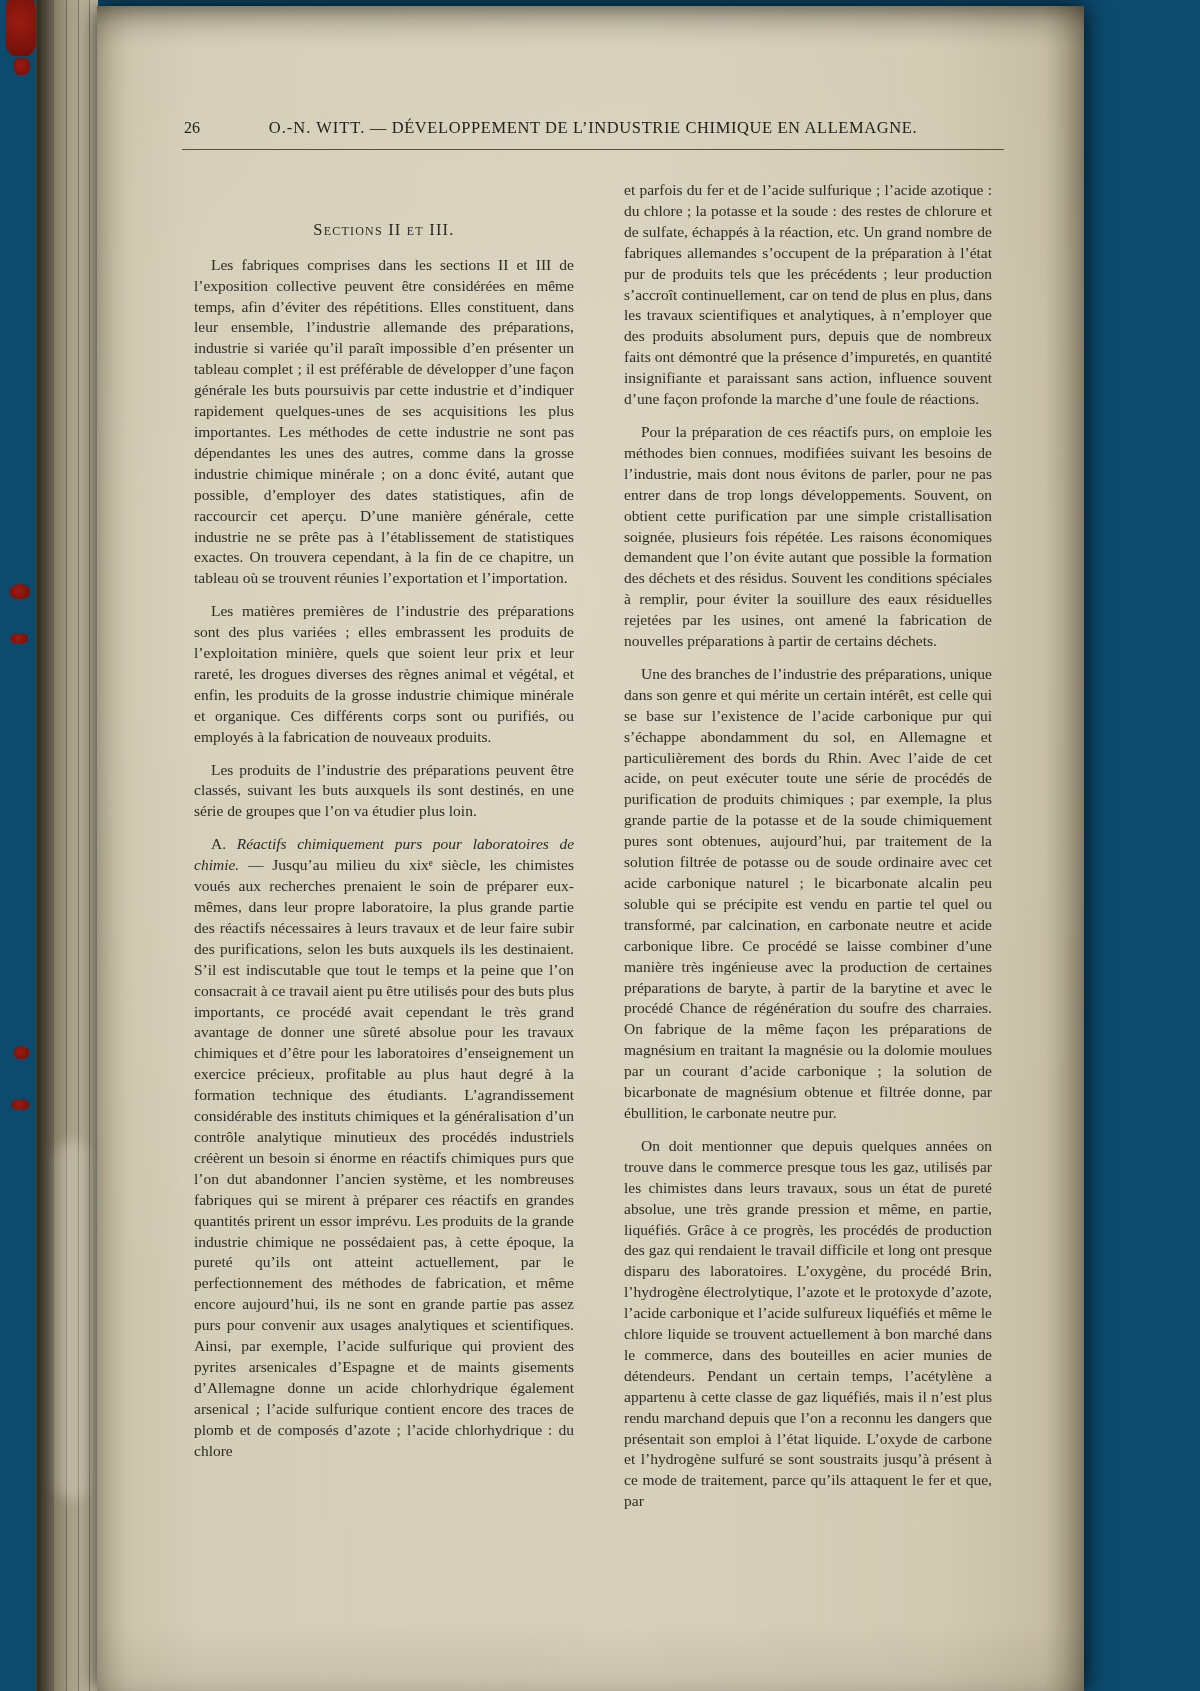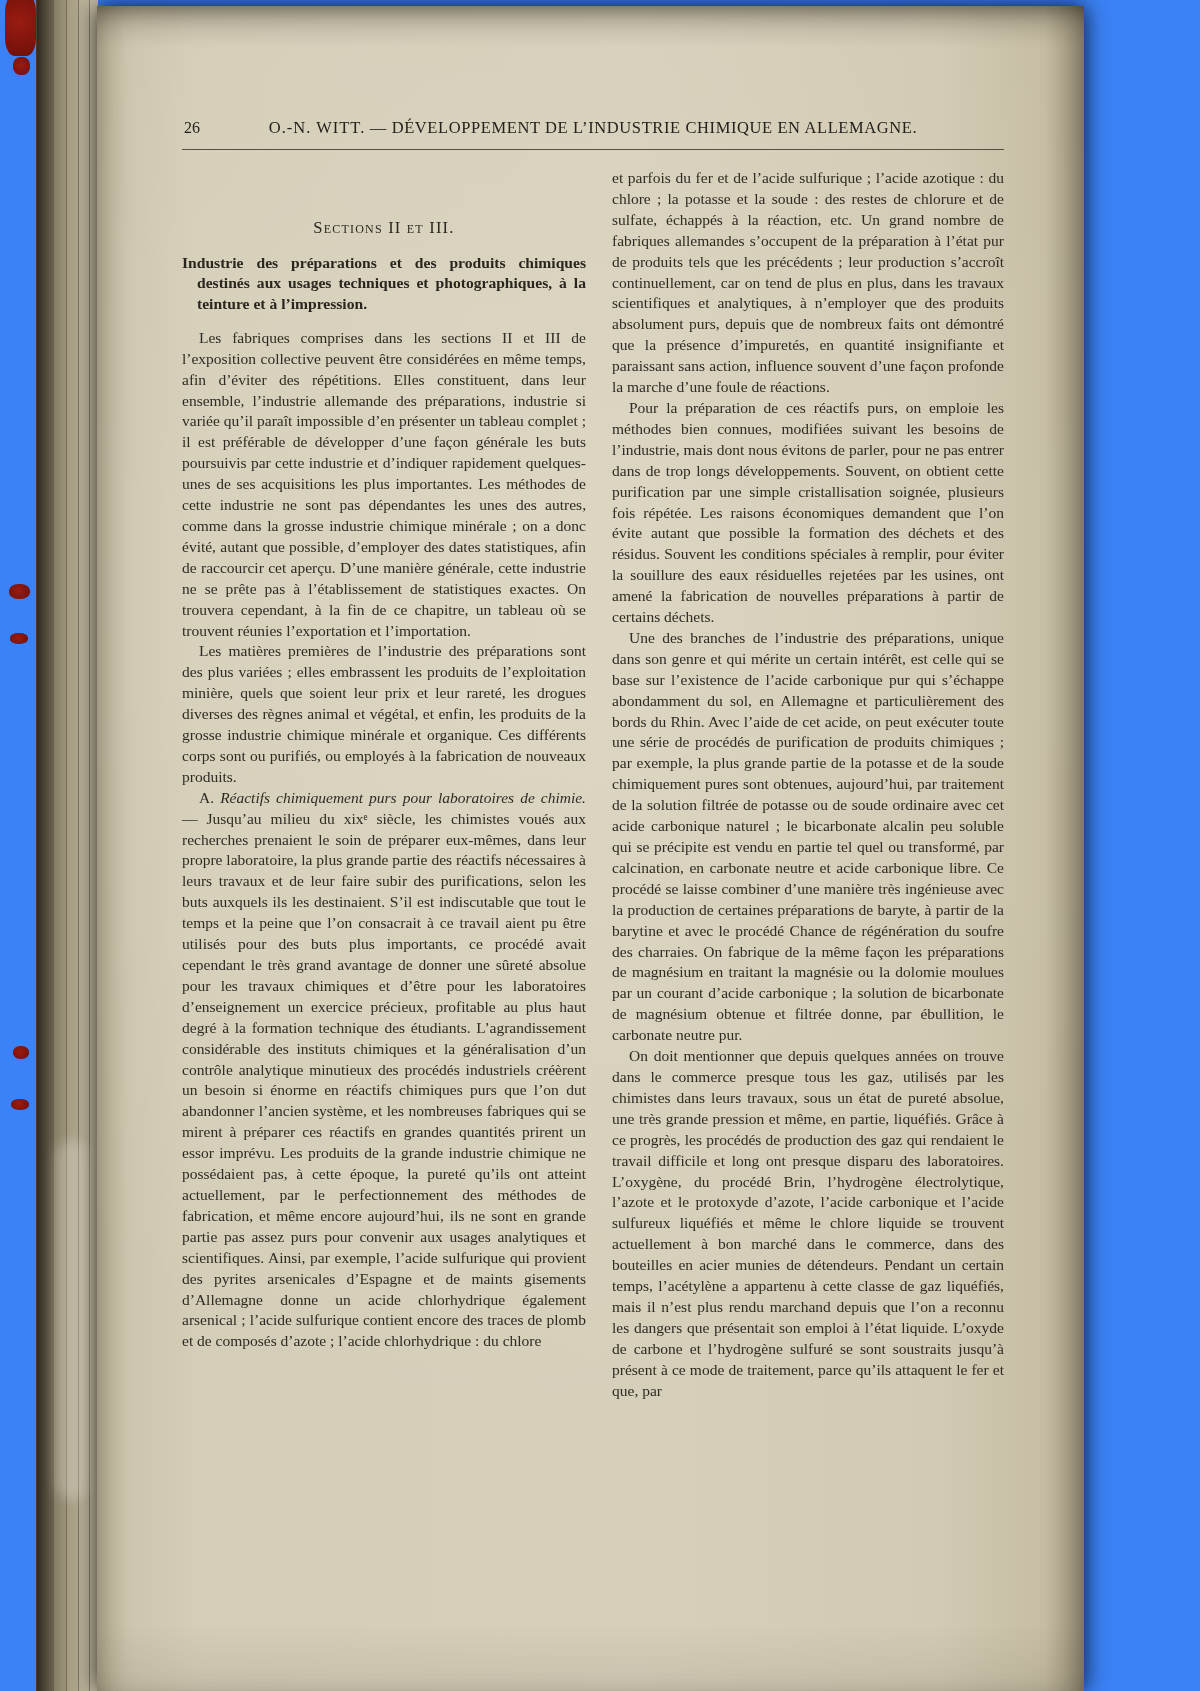--- a/index.html
+++ b/index.html
@@ -2,21 +2,21 @@
 <html lang="fr"><head>
 <meta charset="utf-8">
 <style>
   * { box-sizing: border-box; }
   html, body { margin: 0; padding: 0; background: #000; }
 
   .scene {
     position: relative;
     width: 1200px;
     height: 1691px;
-    background: #3b82f6;
+    background: #0c4a6e;
     overflow: hidden;
     font-family: "Liberation Serif", "DejaVu Serif", serif;
   }
 
   
   .edge { position: absolute; top: 0; bottom: 0; border-left: 1px solid rgba(0,0,0,0.35); }
   .e1 { left: 36px; width: 17px; background: linear-gradient(90deg, #2e2a1f, #6b6350); }
   .e2 { left: 53px; width: 13px; background: linear-gradient(90deg, #857c65, #9b927a); }
   .e3 { left: 66px; width: 12px; background: linear-gradient(90deg, #a59c83, #b1a88f); }
   .e4 { left: 78px; width: 11px; background: linear-gradient(90deg, #b8af96, #c1b89f); }
@@ -68,21 +68,21 @@
     letter-spacing: 1.2px; font-size: 16.5px;
     margin: 1px 0 15px 0; color: #2b2822;
   }
   .article-title {
     font-weight: 700; font-size: 15.6px; line-height: 20.2px;
     padding-left: 15px; text-indent: -15px;
     text-align: justify; margin: 0 0 14px 0; color: #29261f;
   }
 
   p.para {
-    margin: 0; text-align: justify;
+    margin: 12px; text-align: justify;
     font-size: 15.5px; line-height: 20.9px;
     color: #2e2b24;
     hyphens: auto;
   }
   .indent { text-indent: 17px; }
   .italic { font-style: italic; }
 </style>
 </head>
 <body>
 
@@ -110,24 +110,24 @@
         <span class="header-author">O.-N. WITT.</span>
         <span class="header-title">— DÉVELOPPEMENT DE L’INDUSTRIE CHIMIQUE EN ALLEMAGNE.</span>
       </div>
 
       <hr class="header-rule">
 
       <div class="columns">
 
         <div class="col-left">
           <div class="section-heading">Sections II et III.</div>
-          <div class="article-title">Industrie des préparations et des produits chimiques destinés aux usages techniques et photographiques, à la teinture et à l’impression.</div>
 
           <p class="para indent">Les fabriques comprises dans les sections II et III de l’exposition collective peuvent être considérées en même temps, afin d’éviter des répétitions. Elles constituent, dans leur ensemble, l’industrie allemande des préparations, industrie si variée qu’il paraît impossible d’en présenter un tableau complet&nbsp;; il est préférable de développer d’une façon générale les buts poursuivis par cette industrie et d’indiquer rapidement quelques-unes de ses acquisitions les plus importantes. Les méthodes de cette industrie ne sont pas dépendantes les unes des autres, comme dans la grosse industrie chimique minérale&nbsp;; on a donc évité, autant que possible, d’employer des dates statistiques, afin de raccourcir cet aperçu. D’une manière générale, cette industrie ne se prête pas à l’établissement de statistiques exactes. On trouvera cependant, à la fin de ce chapitre, un tableau où se trouvent réunies l’exportation et l’importation.</p>
           <p class="para indent">Les matières premières de l’industrie des préparations sont des plus variées&nbsp;; elles embrassent les produits de l’exploitation minière, quels que soient leur prix et leur rareté, les drogues diverses des règnes animal et végétal, et enfin, les produits de la grosse industrie chimique minérale et organique. Ces différents corps sont ou purifiés, ou employés à la fabrication de nouveaux produits.</p>
+          <p class="para indent">Les produits de l’industrie des préparations peuvent être classés, suivant les buts auxquels ils sont destinés, en une série de groupes que l’on va étudier plus loin.</p>
           <p class="para indent"><span>A.</span>
             <span class="italic">Réactifs chimiquement purs pour laboratoires de chimie.</span>
             <span>— Jusqu’au milieu du xixᵉ siècle, les chimistes voués aux recherches prenaient le soin de préparer eux-mêmes, dans leur propre laboratoire, la plus grande partie des réactifs nécessaires à leurs travaux et de leur faire subir des purifications, selon les buts auxquels ils les destinaient. S’il est indiscutable que tout le temps et la peine que l’on consacrait à ce travail aient pu être utilisés pour des buts plus importants, ce procédé avait cependant le très grand avantage de donner une sûreté absolue pour les travaux chimiques et d’être pour les laboratoires d’enseignement un exercice précieux, profitable au plus haut degré à la formation technique des étudiants. L’agrandissement considérable des instituts chimiques et la généralisation d’un contrôle analytique minutieux des procédés industriels créèrent un besoin si énorme en réactifs chimiques purs que l’on dut abandonner l’ancien système, et les nombreuses fabriques qui se mirent à préparer ces réactifs en grandes quantités prirent un essor imprévu. Les produits de la grande industrie chimique ne possédaient pas, à cette époque, la pureté qu’ils ont atteint actuellement, par le perfectionnement des méthodes de fabrication, et même encore aujourd’hui, ils ne sont en grande partie pas assez purs pour convenir aux usages analytiques et scientifiques. Ainsi, par exemple, l’acide sulfurique qui provient des pyrites arsenicales d’Espagne et de maints gisements d’Allemagne donne un acide chlorhydrique également arsenical&nbsp;; l’acide sulfurique contient encore des traces de plomb et de composés d’azote&nbsp;; l’acide chlorhydrique&nbsp;: du chlore</span></p>
         </div>
 
         <div class="col-divider"></div>
 
         <div class="col-right">
           <p class="para">et parfois du fer et de l’acide sulfurique&nbsp;; l’acide azotique&nbsp;: du chlore&nbsp;; la potasse et la soude&nbsp;: des restes de chlorure et de sulfate, échappés à la réaction, etc. Un grand nombre de fabriques allemandes s’occupent de la préparation à l’état pur de produits tels que les précédents&nbsp;; leur production s’accroît continuellement, car on tend de plus en plus, dans les travaux scientifiques et analytiques, à n’employer que des produits absolument purs, depuis que de nombreux faits ont démontré que la présence d’impuretés, en quantité insignifiante et paraissant sans action, influence souvent d’une façon profonde la marche d’une foule de réactions.</p>
           <p class="para indent">Pour la préparation de ces réactifs purs, on emploie les méthodes bien connues, modifiées suivant les besoins de l’industrie, mais dont nous évitons de parler, pour ne pas entrer dans de trop longs développements. Souvent, on obtient cette purification par une simple cristallisation soignée, plusieurs fois répétée. Les raisons économiques demandent que l’on évite autant que possible la formation des déchets et des résidus. Souvent les conditions spéciales à remplir, pour éviter la souillure des eaux résiduelles rejetées par les usines, ont amené la fabrication de nouvelles préparations à partir de certains déchets.</p>

